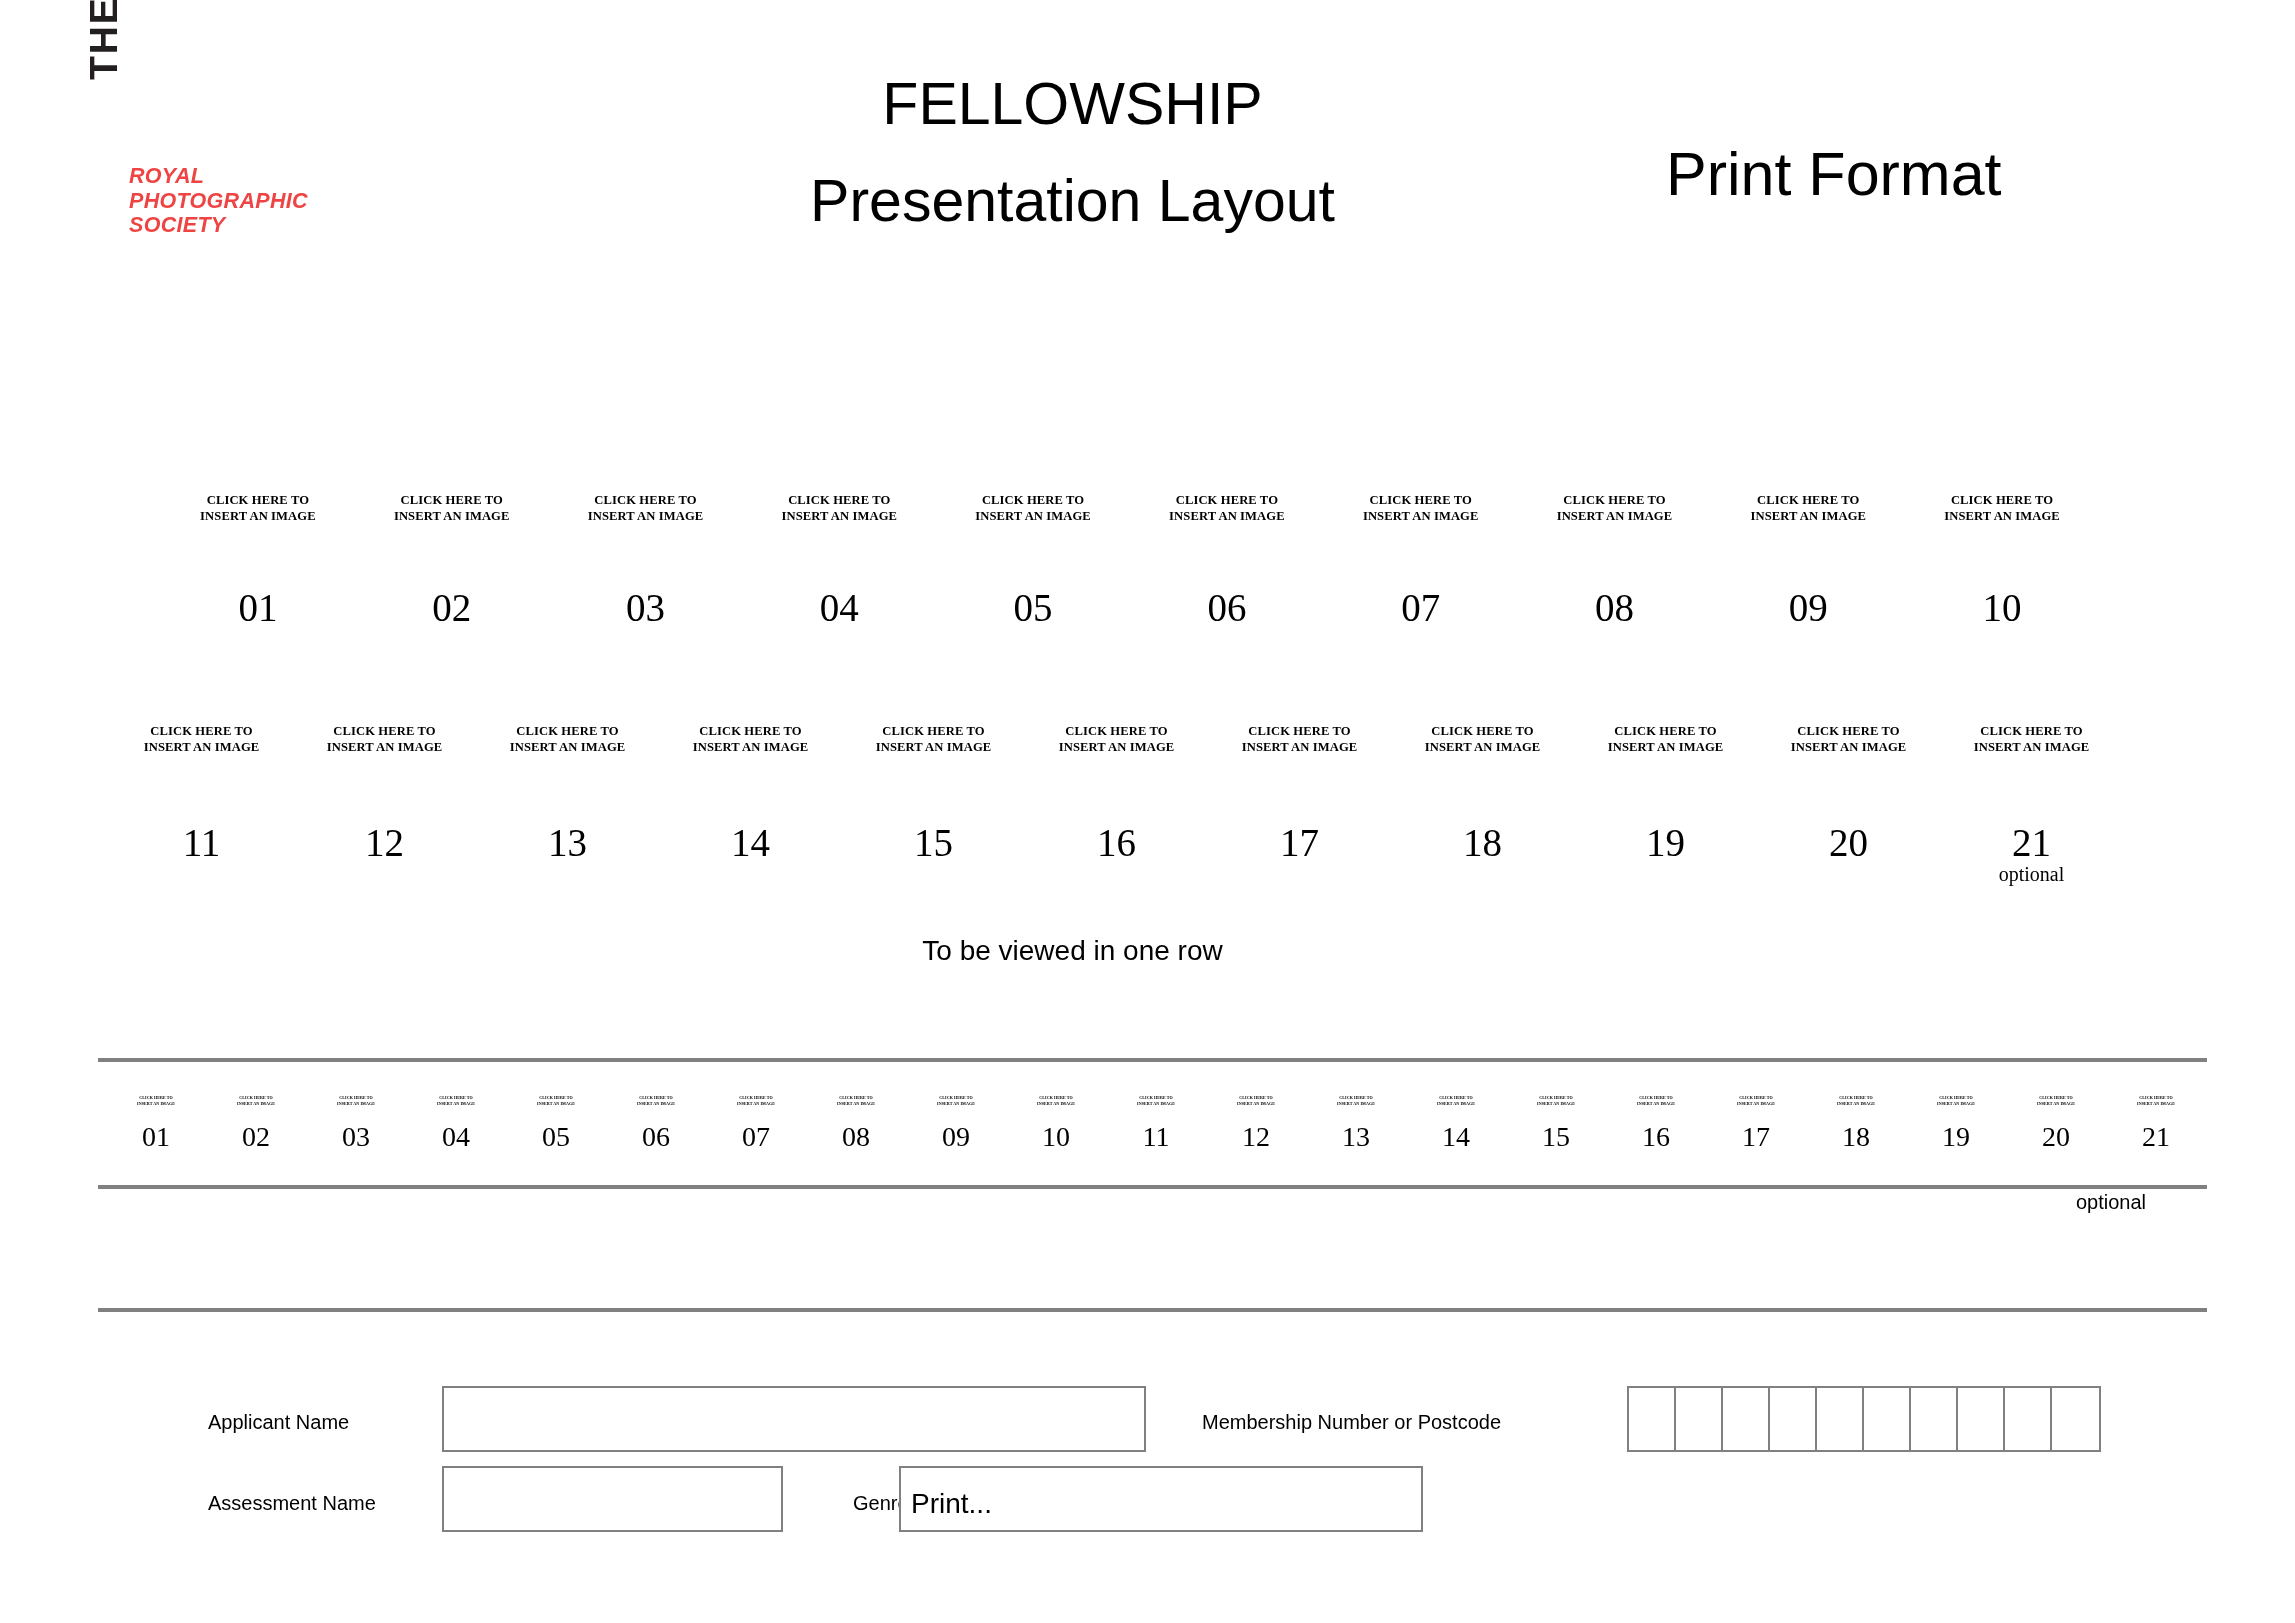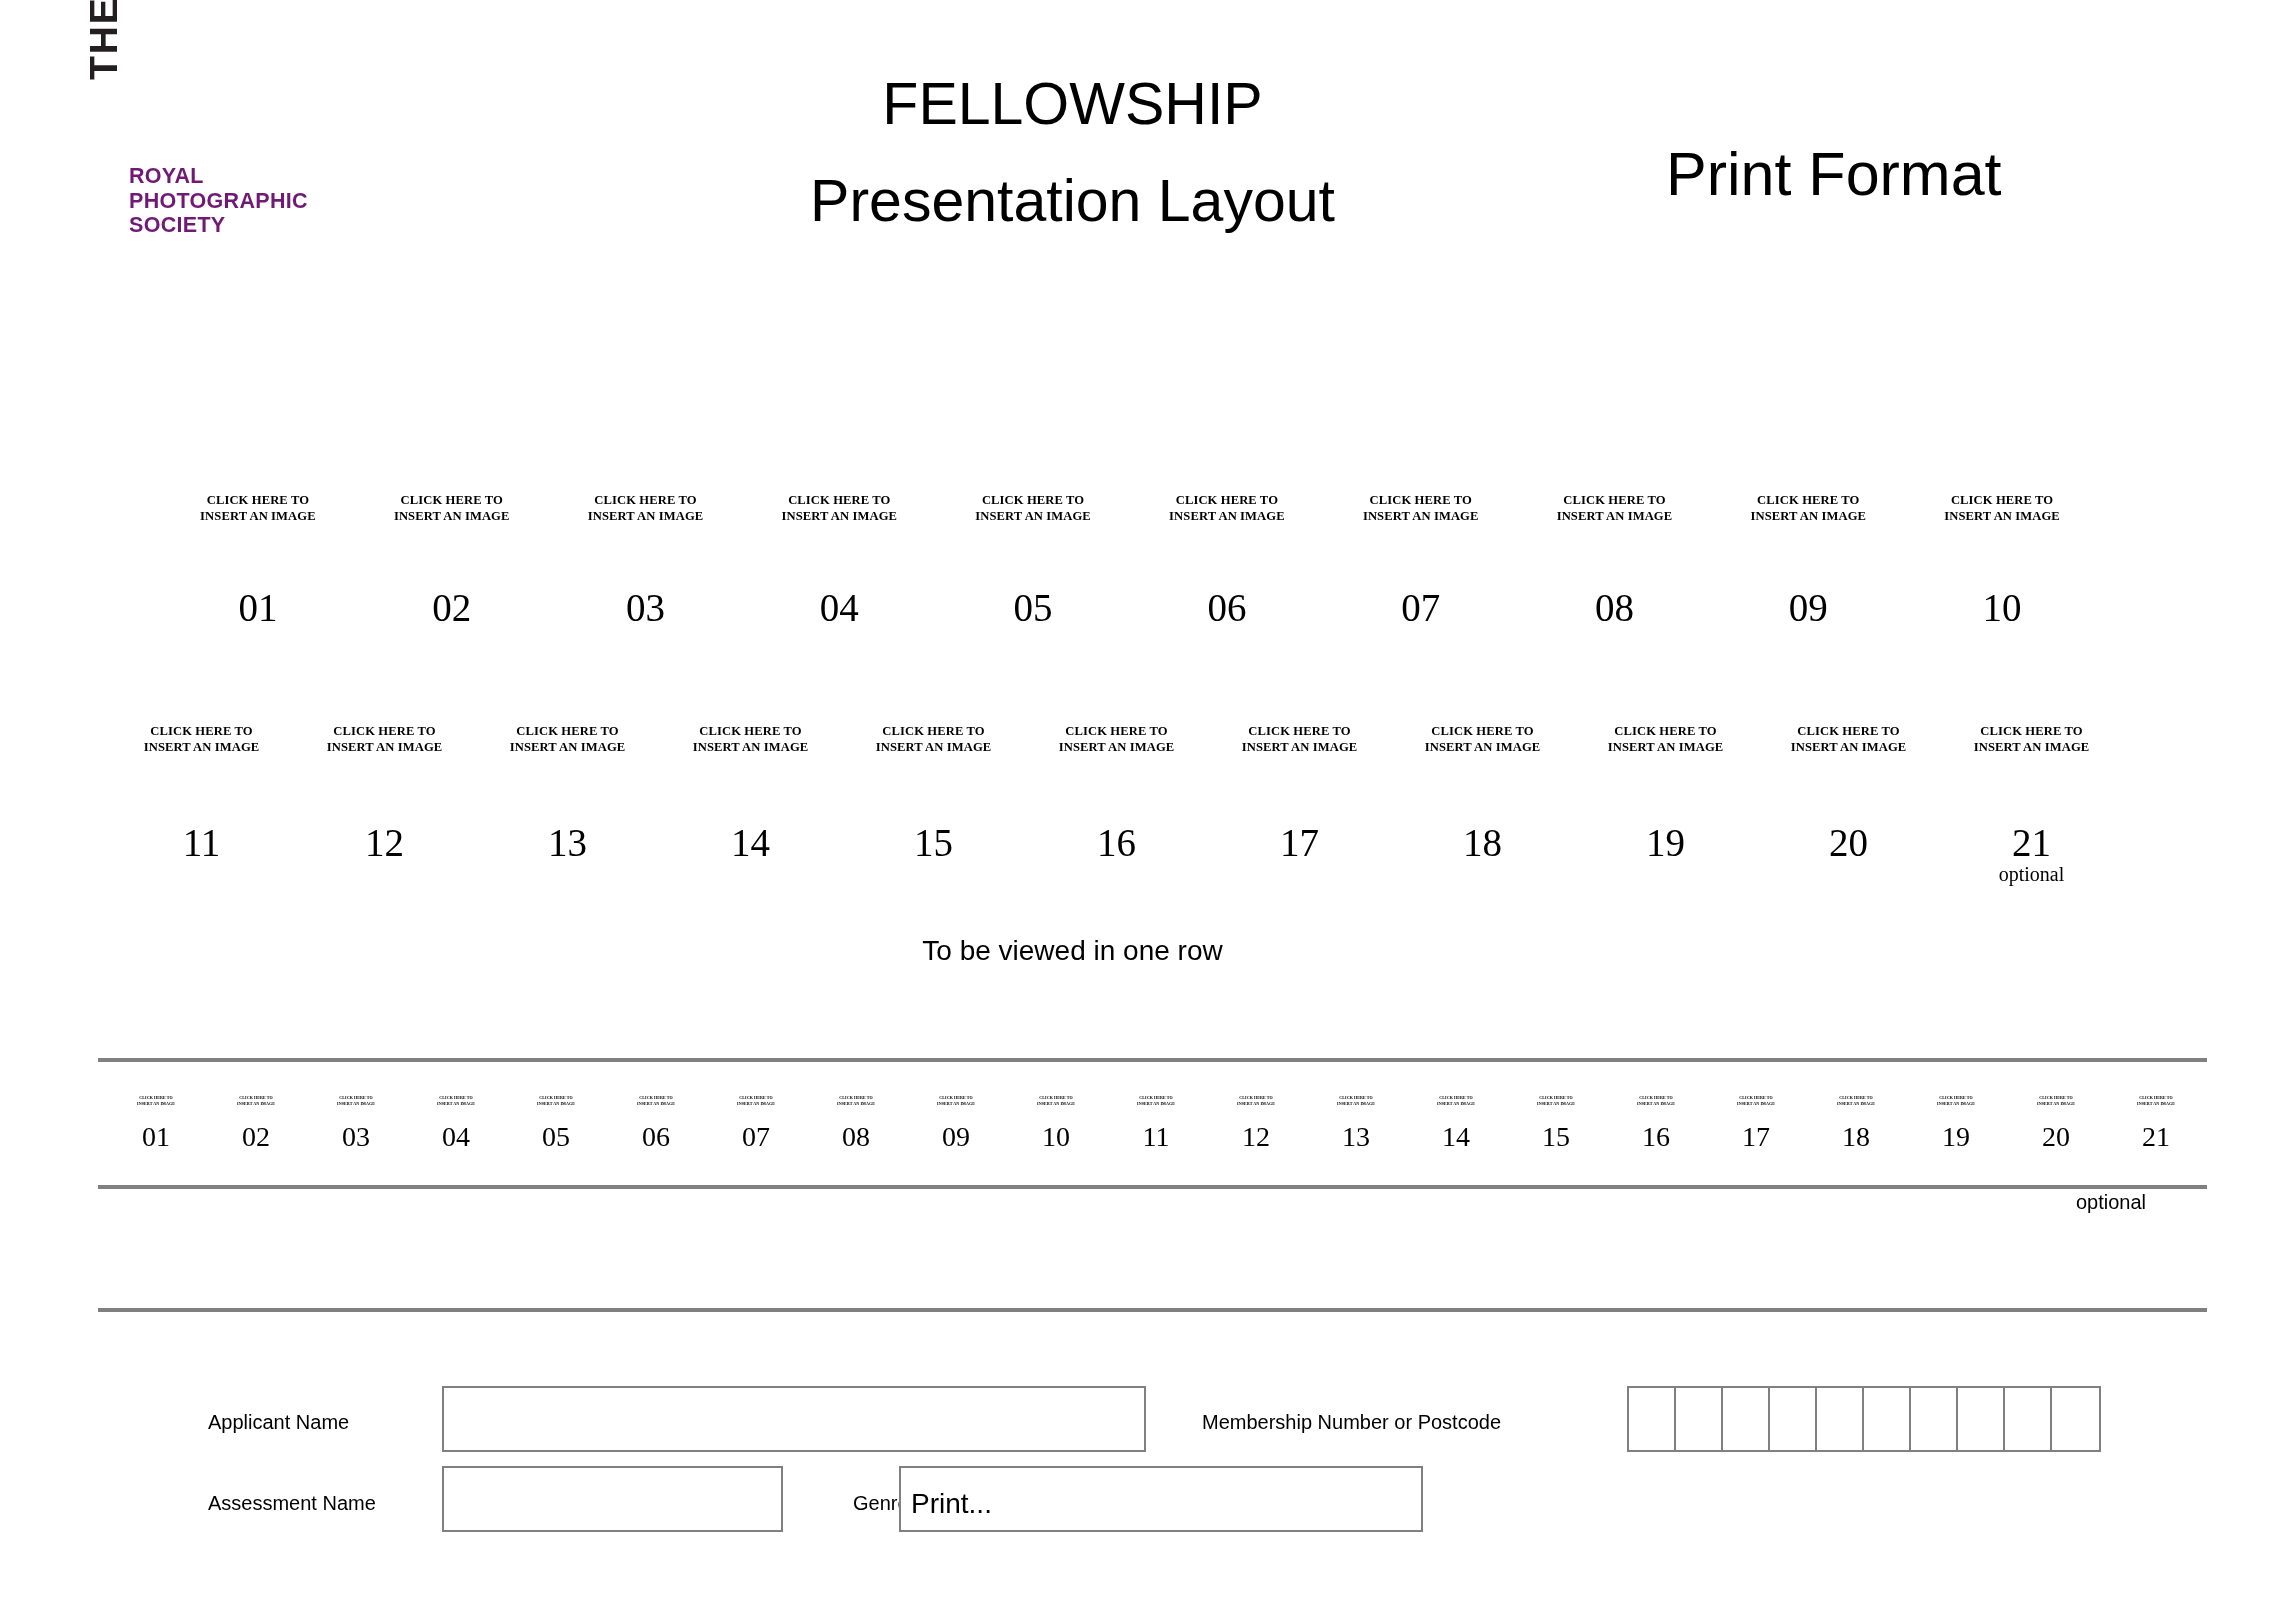--- a/index.html
+++ b/index.html
@@ -47,21 +47,22 @@
     color: #9b9be2;
   }
   #logo-sub {
     position: absolute;
     left: 48px;
     top: 95px;
     font-weight: bold;
     font-size: 21.5px;
     line-height: 24.6px;
     letter-spacing: 0.3px;
-    color: #701a75;
+    color: #ef4444;
+    font-style: italic;
   }
 
   
   #title-main {
     position: absolute;
     left: 694px;
     top: 63px;
     width: 757px;
     text-align: center;
     font-size: 59px;

